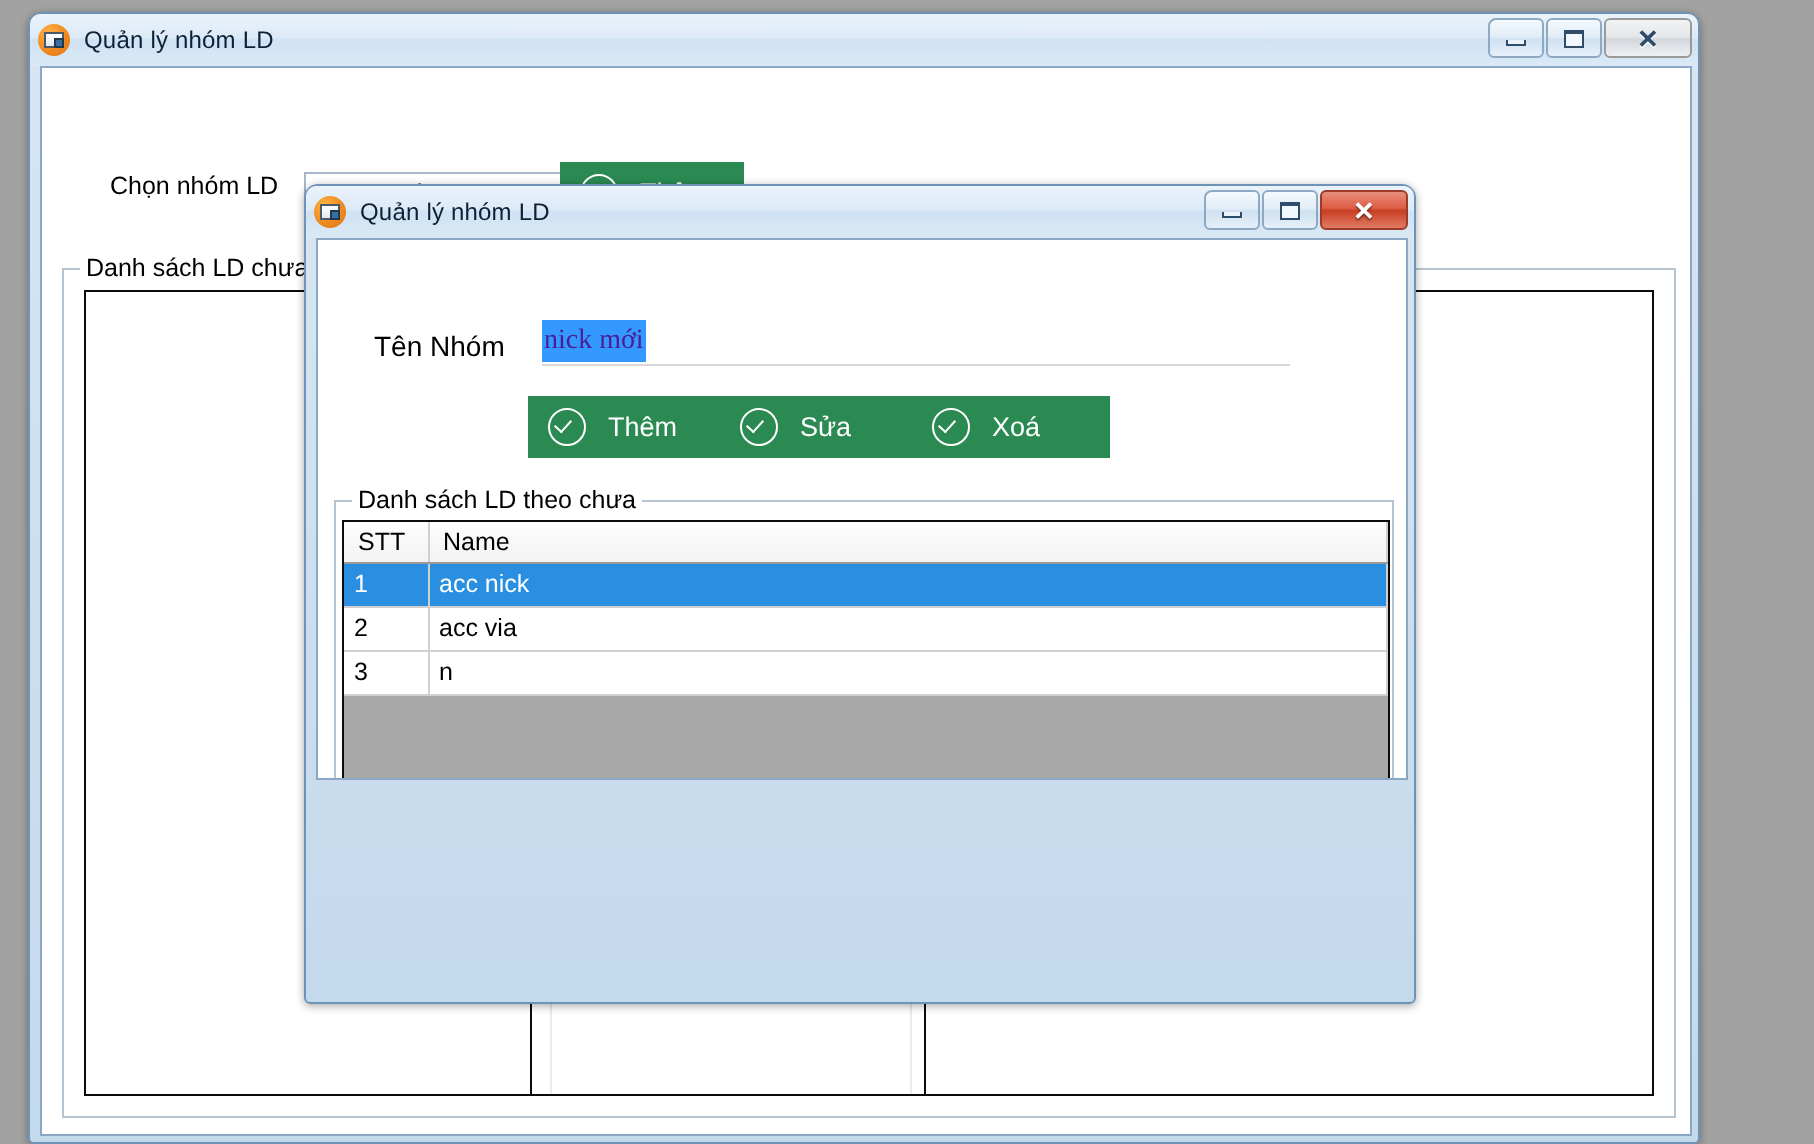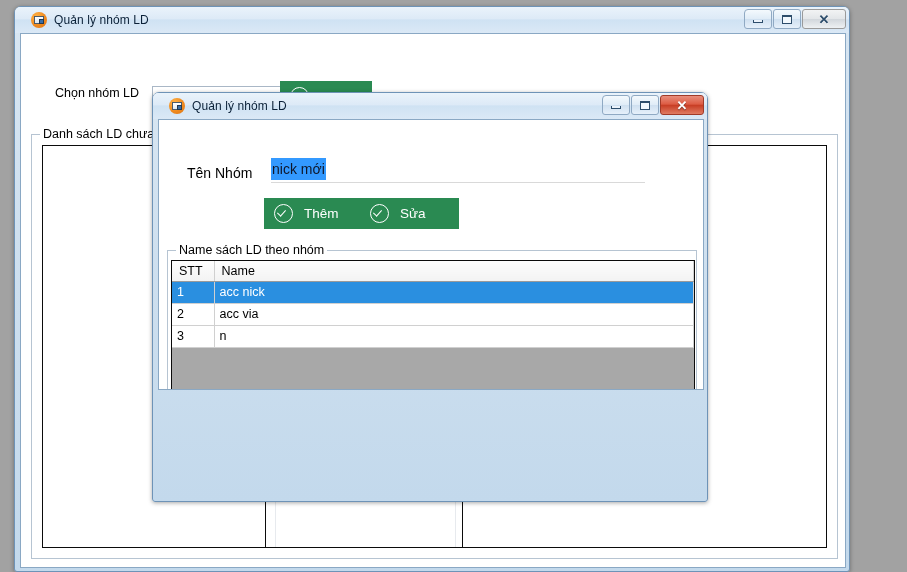--- a/index.html
+++ b/index.html
@@ -20,21 +20,21 @@
     border-radius: 7px 7px 3px 3px;
     box-shadow: 0 1px 4px rgba(0,0,0,0.35);
     box-sizing: border-box;
   }
 
   .titlebar {
     position: relative;
     height: 26px;
     display: flex;
     align-items: center;
-    padding-left: 16px;
+    padding-left: 4px;
     background: linear-gradient(to bottom,#eaf3fb 0%, #ddeaf7 45%, #cfe2f3 50%, #dbe9f6 100%);
     border-radius: 5px 5px 0 0;
     user-select: none;
     text-align: center;
   }
   .titlebar .app-icon {
     width: 16px; height: 16px;
     border-radius: 50%;
     background: radial-gradient(circle at 35% 30%, #ffb347 0%, #f08a1e 55%, #d9741a 100%);
     display: inline-block;
@@ -246,22 +246,23 @@
     background: transparent;
     font-size: 14px;
     font-family: "Liberation Sans", sans-serif;
     color: #000;
     padding: 0;
     outline: none;
     box-sizing: border-box;
   }
   .txt-sel {
     background: #3399ff;
-    color: #0f172a;
+    color: #4c1d95;
     padding: 3px 1px;
+    font-family: Liberation Serif, serif;
   }
 
   
   .dgv {
     position: absolute;
     border: 1px solid #0b0b0b;
     box-sizing: border-box;
     background: #a8a8a8;
     overflow: hidden;
   }
@@ -384,23 +385,27 @@
       <button class="btn-green" style="position:absolute; left:105px; top:78px; width:99px;">
         <span class="chk"></span>
         <span>Thêm</span>
       </button>
 
       <button class="btn-green" style="position:absolute; left:201px; top:78px; width:99px;align-items:center;">
         <span class="chk"></span>
         <span>Sửa</span>
       </button>
 
+      <button class="btn-green" style="position:absolute; left:297px; top:78px; width:99px;">
+        <span class="chk"></span>
+        <span>Xoá</span>
+      </button>
 
       <div class="groupbox" style="left:8px; top:130px; width:530px; height:241px;">
-        <span class="gb-title">Name sách LD theo nhóm</span>
+        <span class="gb-title">Danh sách LD theo chưa</span>
 
         <div class="dgv" style="left:3px; top:9px; width:524px; height:228px;">
           <table>
             <colgroup>
               <col class="col-stt">
               <col>
             </colgroup>
             <thead>
               <tr>
                 <th>STT</th>

